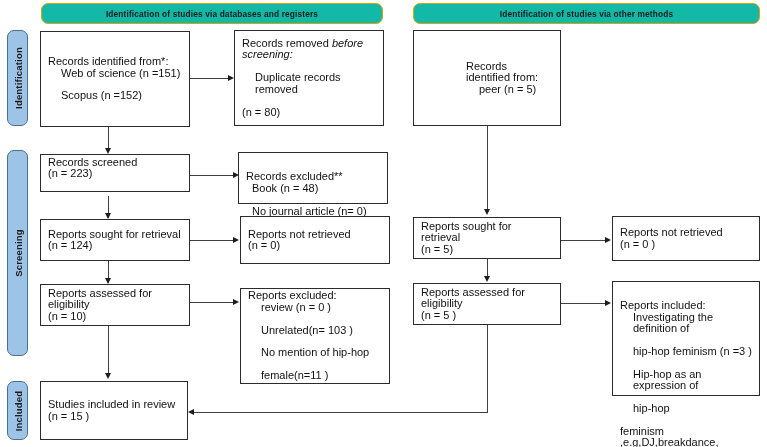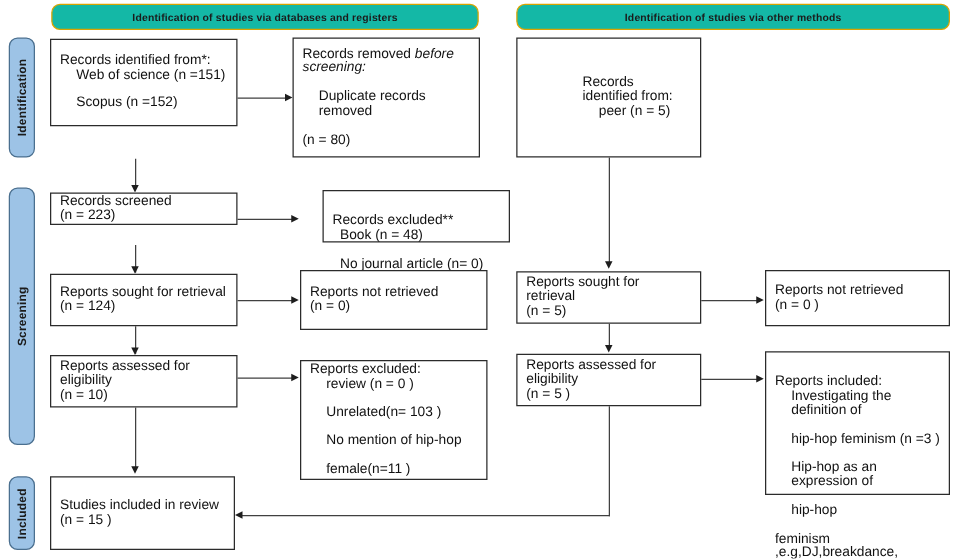--- a/index.html
+++ b/index.html
@@ -118,21 +118,21 @@
   </div>
 
   <div class="section-header" style="left:41px; top:3px; width:342px; height:21px;">
     <span>Identification of studies via databases and registers</span>
   </div>
 
   <div class="section-header" style="left:413px; top:3px; width:347px; height:21px;">
     <span>Identification of studies via other methods</span>
   </div>
 
-  <div class="node" style="left:40px; top:31px; width:150px; height:70px;">
+  <div class="node" style="left:40px; top:31px; width:150px; height:96px;">
     <div class="node-text">
       <span>Records identified from*:</span>
       <span class="indent1">Web of science (n =151)</span>
       <span class="indent1">Scopus (n =152)</span>
     </div>
   </div>
 
   <div class="node" style="left:234px; top:30px; width:150px; height:96px;">
     <div class="node-text">
       <span><span>Records removed </span><span class="ital">before</span></span>
@@ -141,28 +141,28 @@
       <span style="display:block">(n = 80)</span>
     </div>
   </div>
 
   <div class="conn conn-h" style="left:190px; top:78px; width:38px;"></div>
   <div class="arrowhead arrow-right" style="left:228px; top:74.5px;"></div>
 
   <div class="conn conn-v" style="left:108px; top:127px; height:24px;"></div>
   <div class="arrowhead arrow-down" style="left:104.5px; top:148px;"></div>
 
-  <div class="node" style="left:40px; top:154px; width:150px; height:26px;">
+  <div class="node" style="left:40px; top:154px; width:150px; height:38px;align-items:flex-end;">
     <div class="node-text">
       <span>Records screened</span>
       <span style="display:block">(n = 223)</span>
     </div>
   </div>
 
-  <div class="node top-align" style="left:258px; top:152px; width:150px; height:42px;">
+  <div class="node top-align" style="left:238px; top:152px; width:150px; height:52px;">
     <div class="node-text">
       <span>Records excluded**</span>
       <span style="display:block; padding-left:6px">Book (n = 48)</span>
       <span style="display:block; padding-left:6px">No journal article (n= 0)</span>
     </div>
   </div>
 
   <div class="conn conn-h" style="left:190px; top:175px; width:44px;"></div>
   <div class="arrowhead arrow-right" style="left:233px; top:171.5px;"></div>
 

